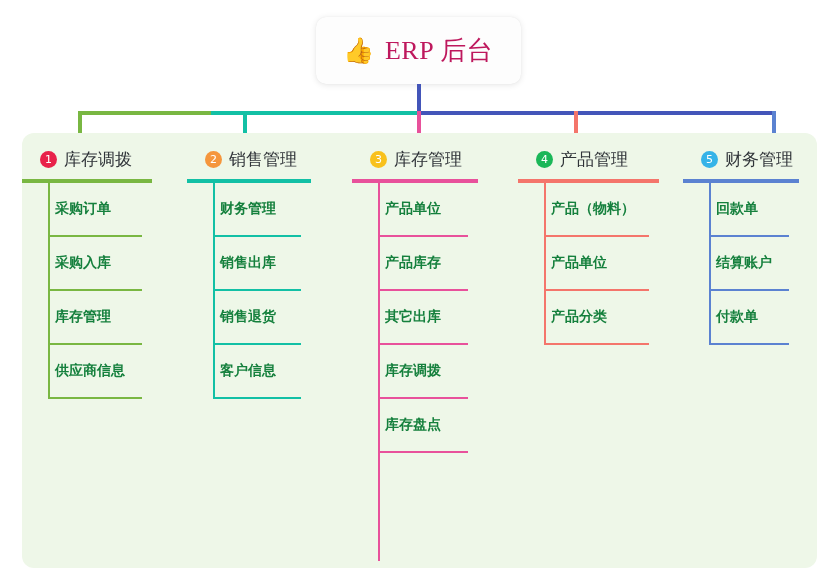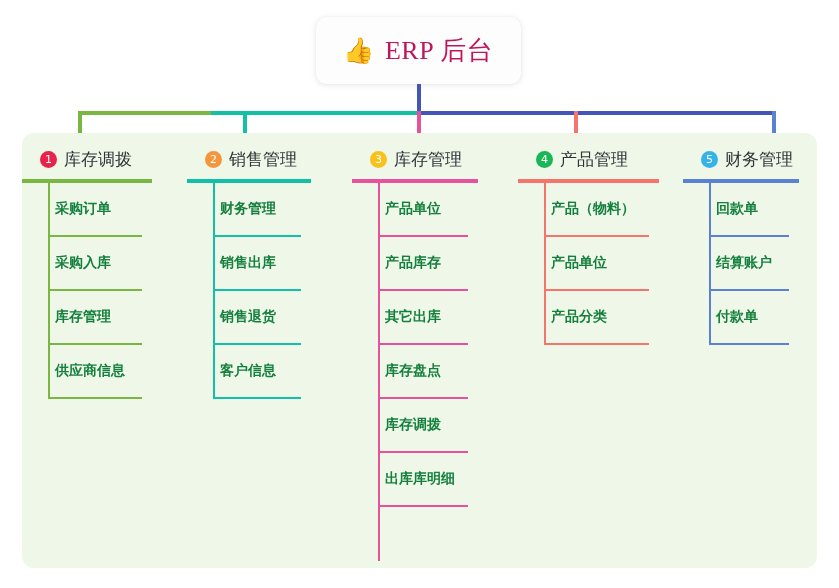--- a/index.html
+++ b/index.html
@@ -244,29 +244,25 @@
           </div>
           <div class="leaf">
             <div class="leaf-label">产品库存</div>
             <div class="leaf-rule" style="background: rgb(232, 81, 155); width: 90px;"></div>
           </div>
           <div class="leaf">
             <div class="leaf-label">其它出库</div>
             <div class="leaf-rule" style="background: rgb(232, 81, 155); width: 90px;"></div>
           </div>
           <div class="leaf">
+            <div class="leaf-label">库存调拨</div>
+            <div class="leaf-rule" style="background: rgb(232, 81, 155); width: 90px;"></div>
+          </div>
+          <div class="leaf">
             <div class="leaf-label">库存盘点</div>
-            <div class="leaf-rule" style="background: rgb(232, 81, 155); width: 90px;"></div>
-          </div>
-          <div class="leaf">
-            <div class="leaf-label">库存调拨</div>
-            <div class="leaf-rule" style="background: rgb(232, 81, 155); width: 90px;"></div>
-          </div>
-          <div class="leaf">
-            <div class="leaf-label">出库库明细</div>
             <div class="leaf-rule" style="background: rgb(232, 81, 155); width: 90px;"></div>
           </div>
         </div>
       </div>
       <div class="branch" style="left: 518px;">
         <div class="branch-head">
           <span class="badge" style="background: rgb(26, 183, 88);">4</span>
           <span class="branch-title">产品管理</span>
         </div>
         <div class="branch-rule" style="background: rgb(244, 117, 107); width: 141px;"></div>

